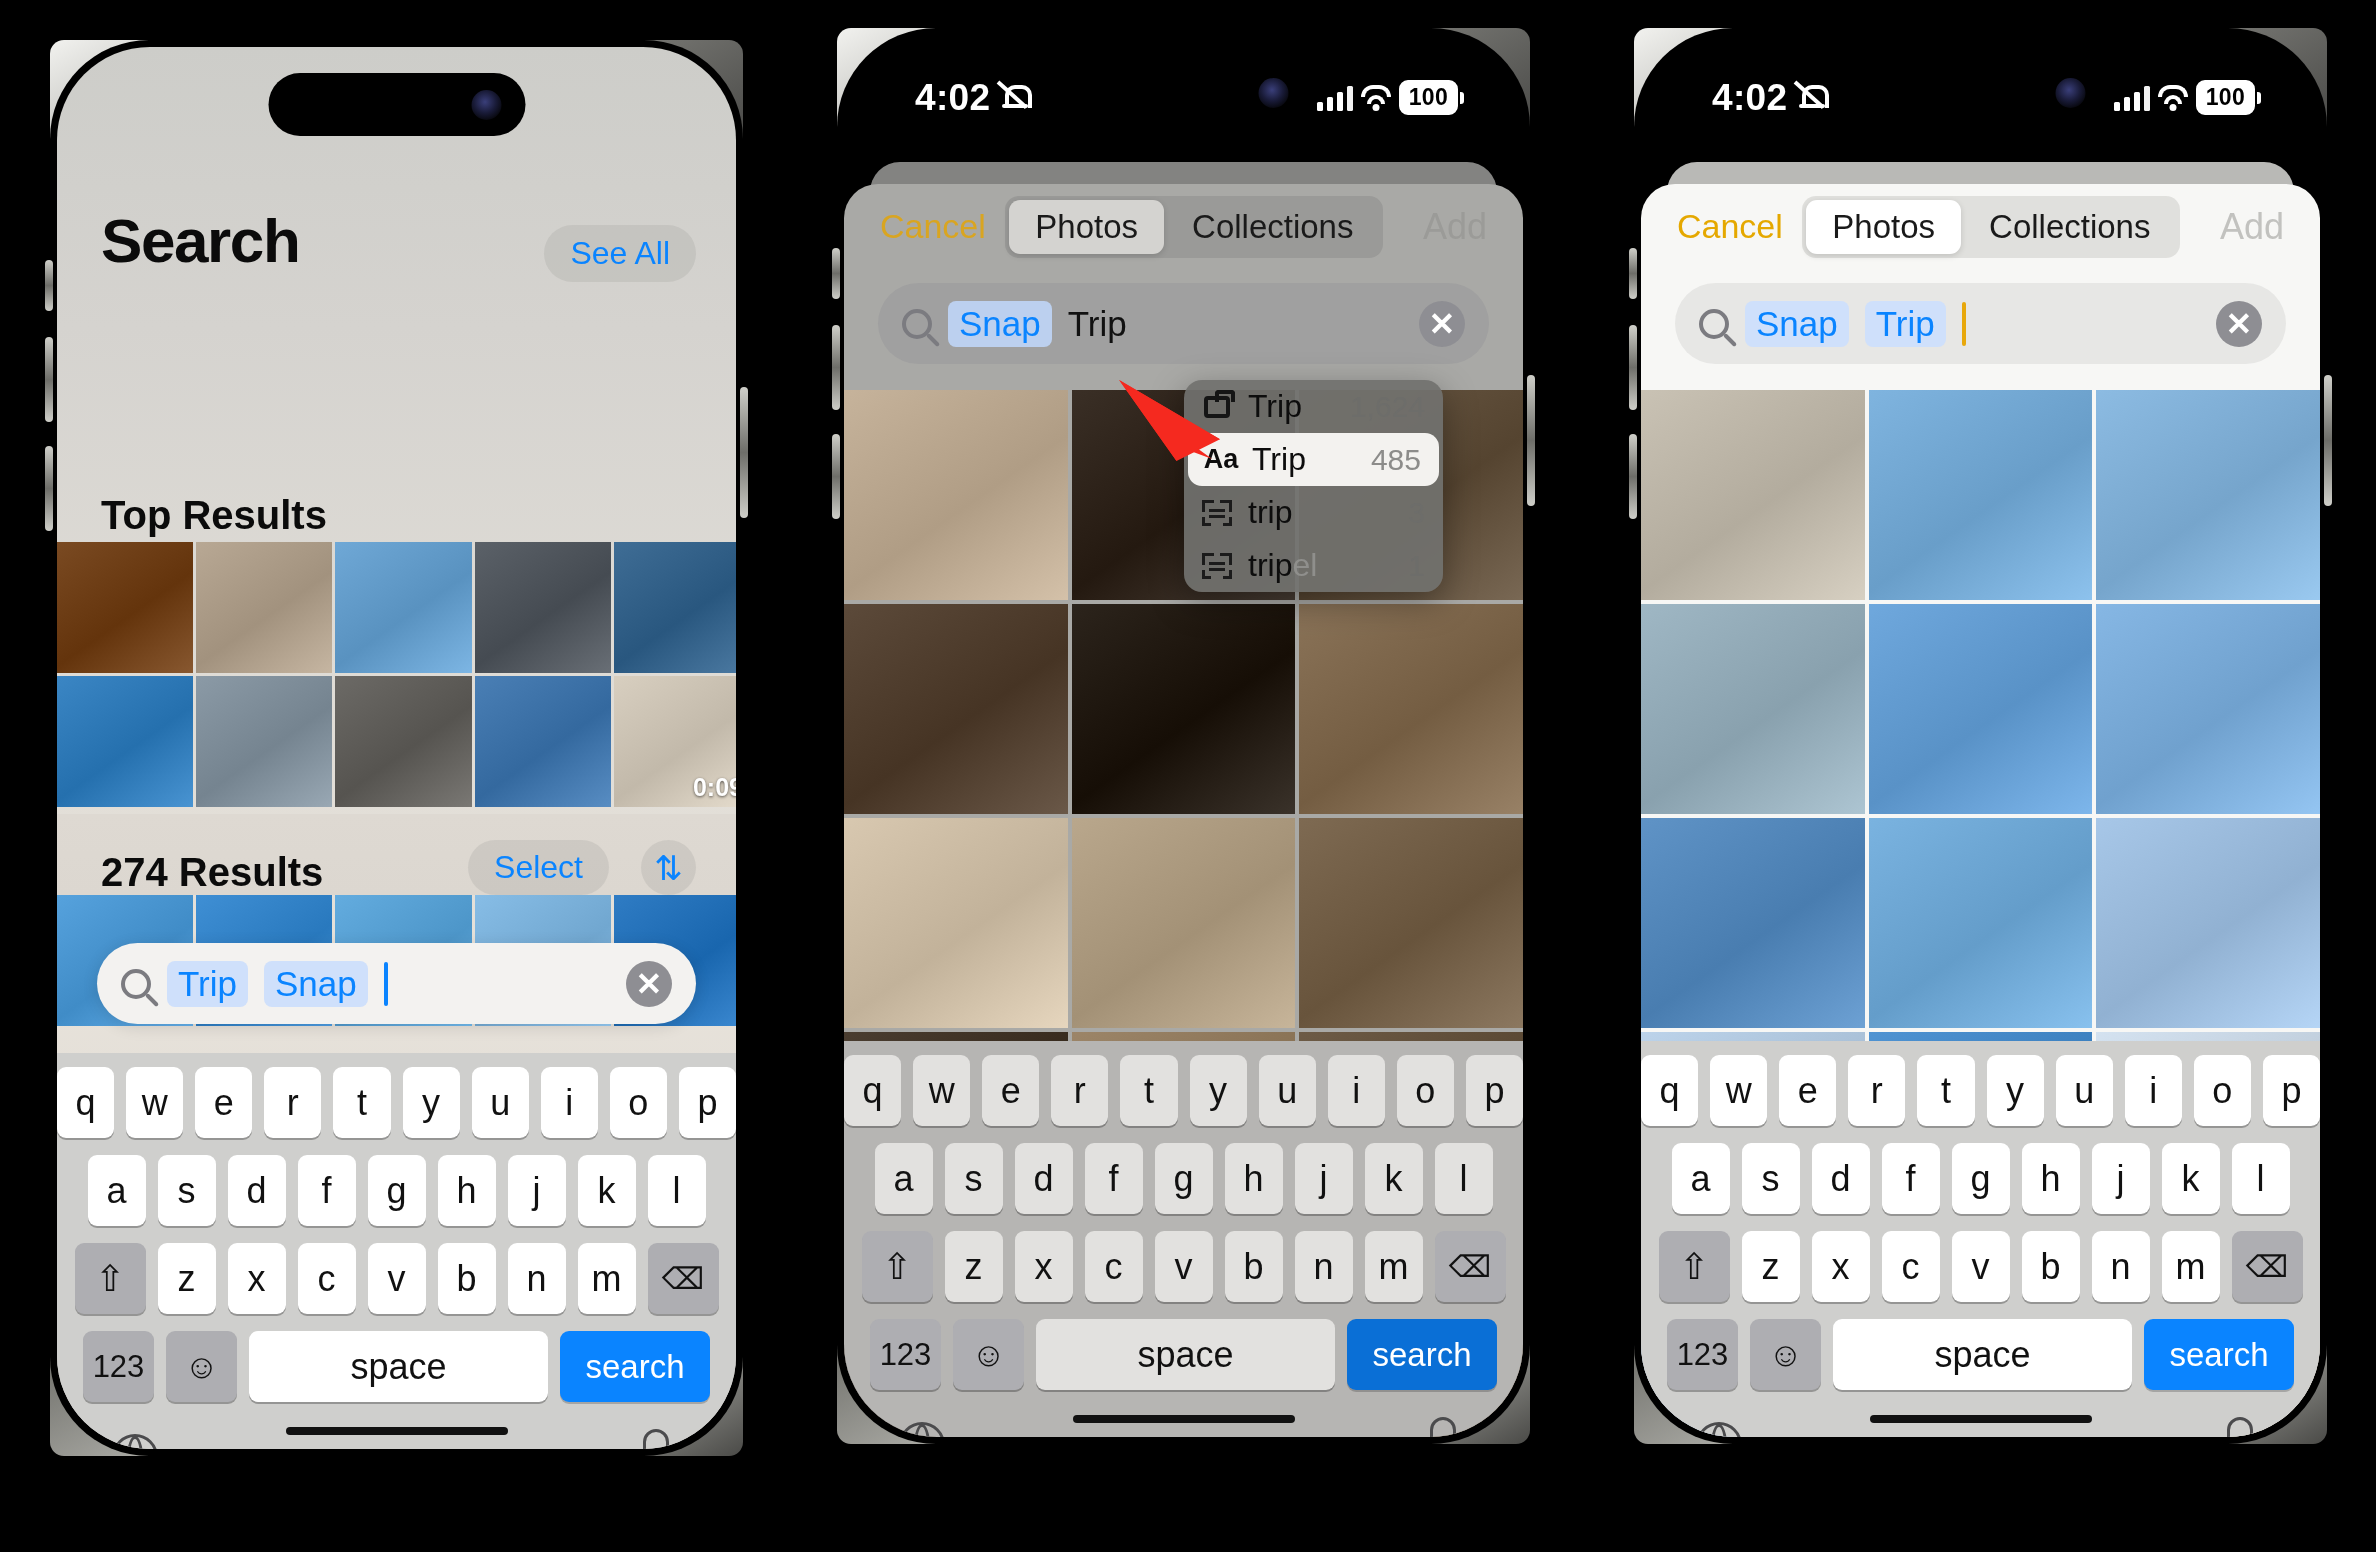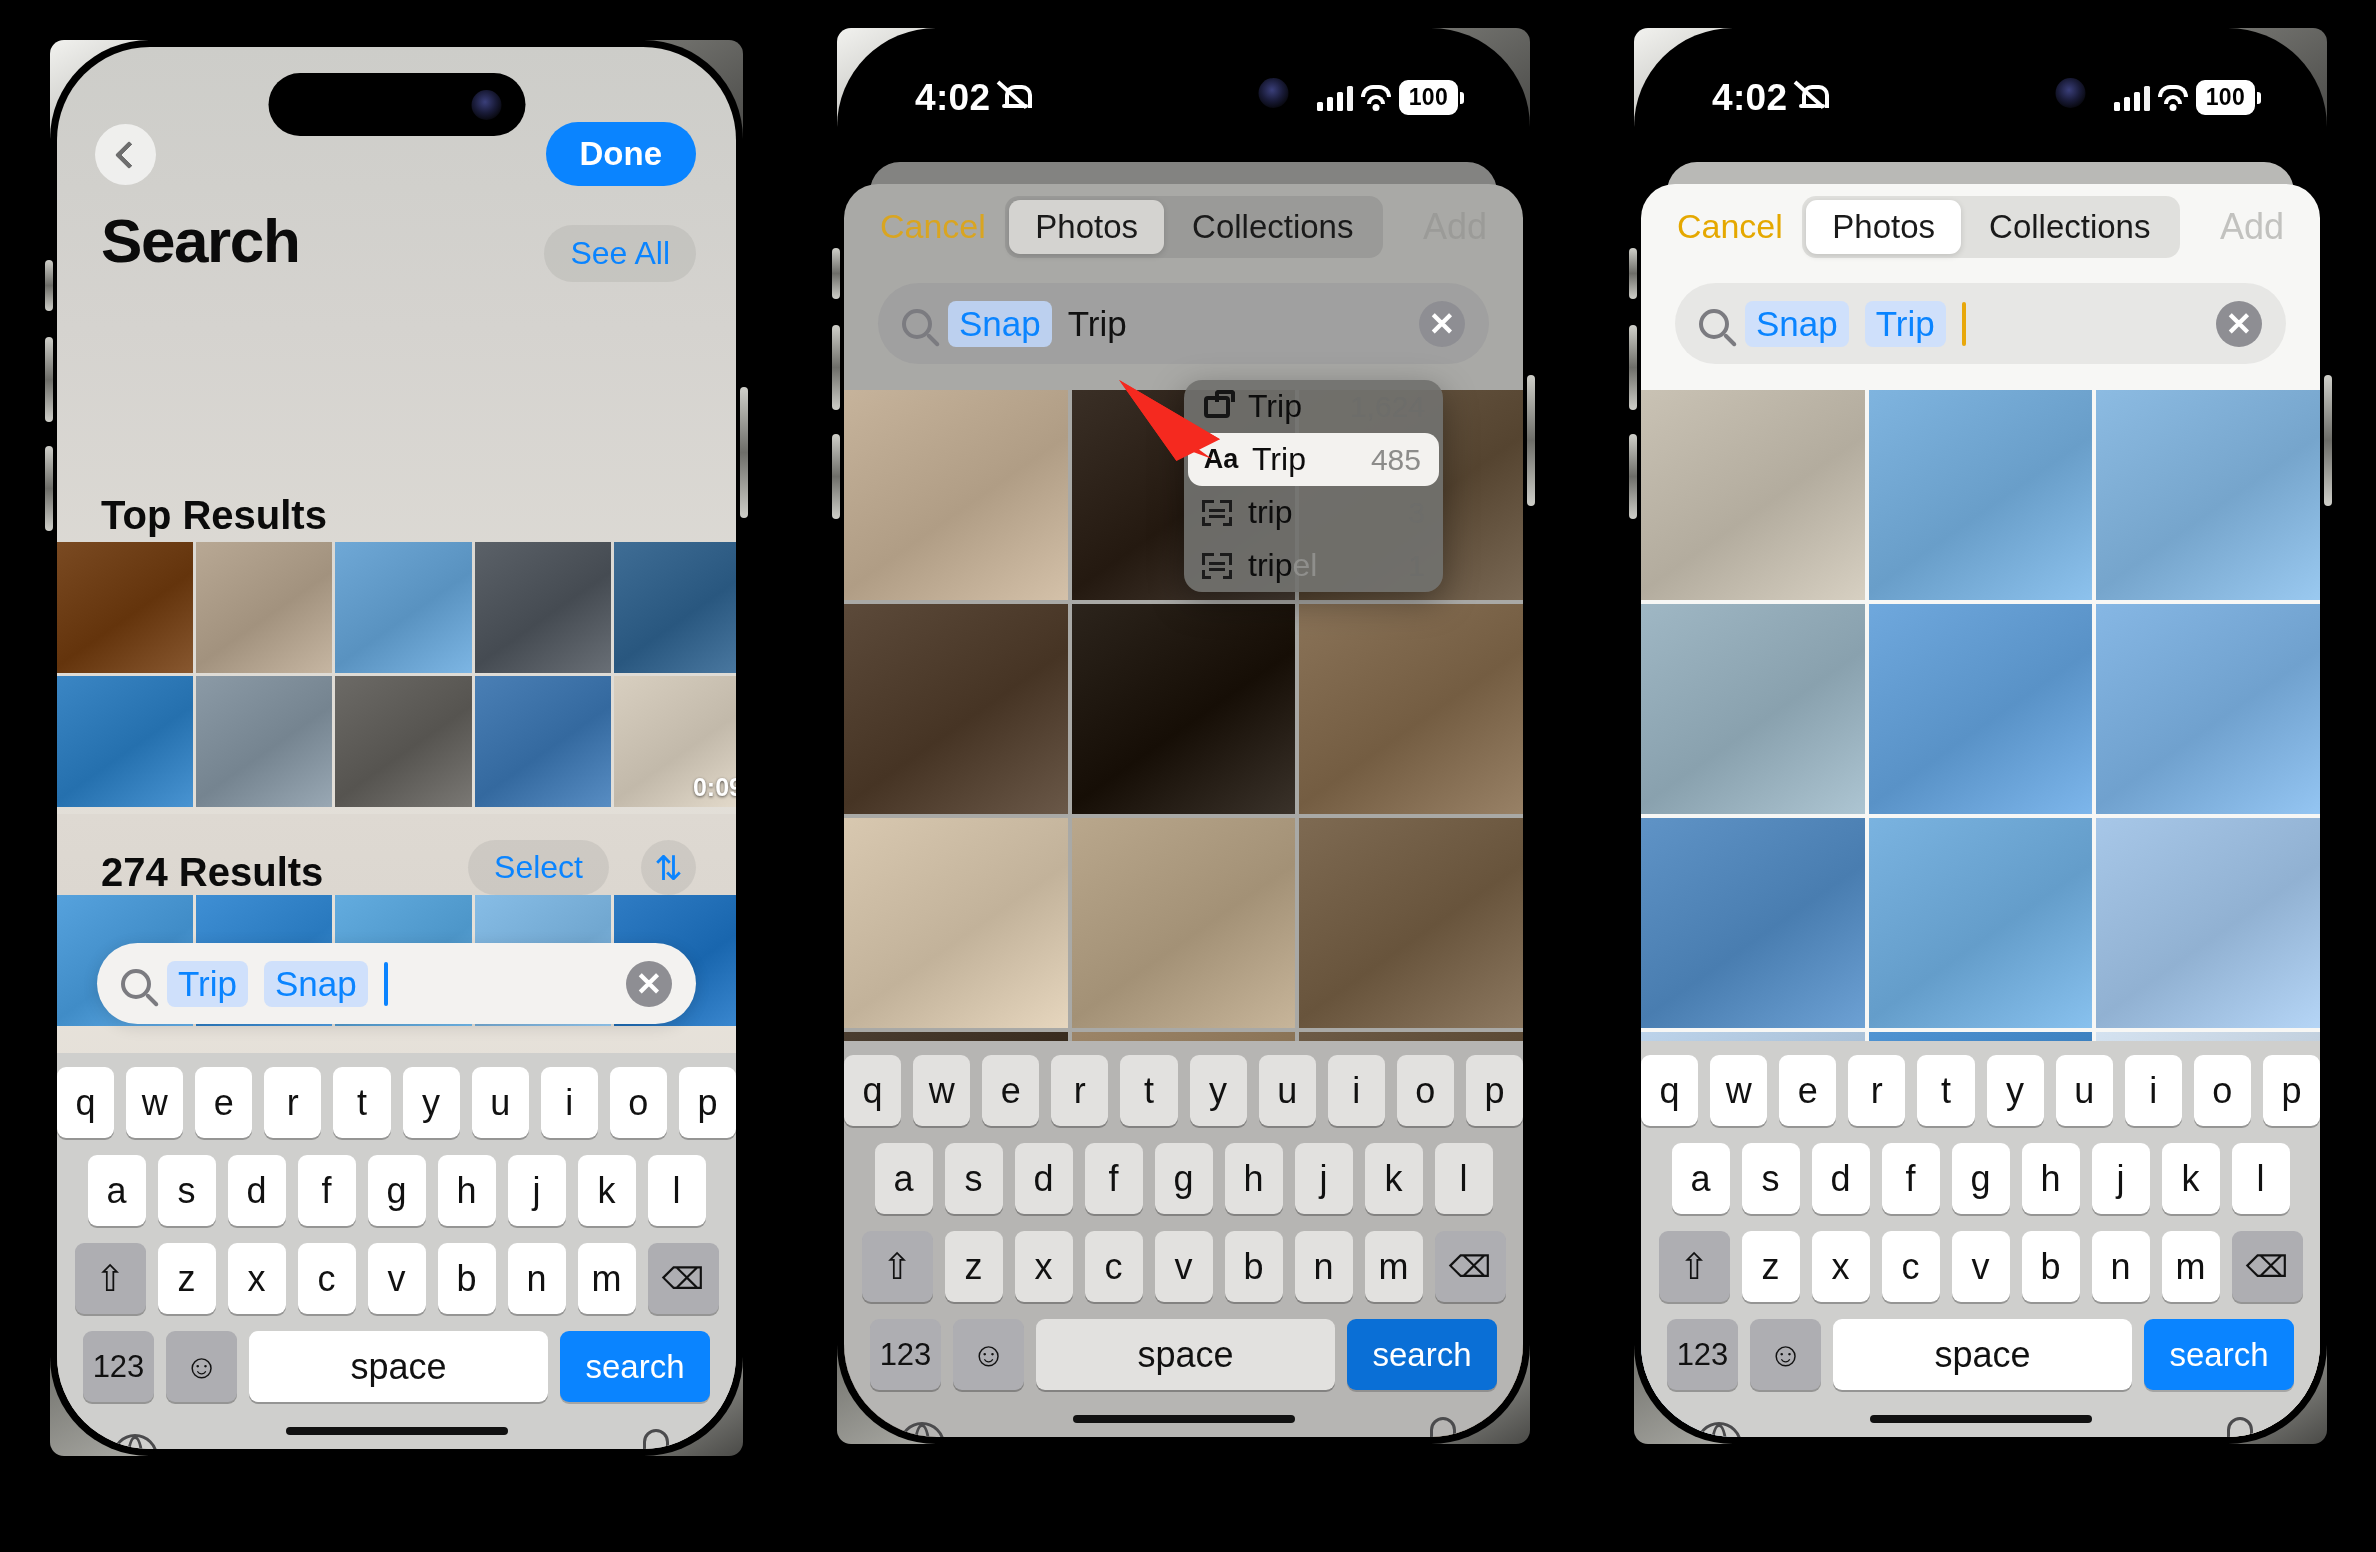--- a/index.html
+++ b/index.html
@@ -267,26 +267,20 @@
     <div class="btn-side btn-vol-dn"></div>
     <div class="btn-side btn-power"></div>
     <div class="phone-inner">
       <div class="screen">
         <div class="sheet1"></div>
 
         <div class="island">
             <div class="cam"></div>
           </div>
 
-        <div class="nav1">
-          <div class="backbtn">
-              <div class="chev"></div>
-            </div>
-          <div class="donebtn">Done</div>
-        </div>
 
         <div class="title1">Search</div>
         <div class="seeall">See All</div>
 
 
         <div class="sect1">Top Results</div>
 
         <div class="grid1">
           <div class="grow" id="p1r1">
               <div class="cell" style="background: linear-gradient(145deg, rgb(122, 74, 34) 0%, rgb(100, 52, 12) 55%, rgb(136, 88, 48) 100%);"></div>

